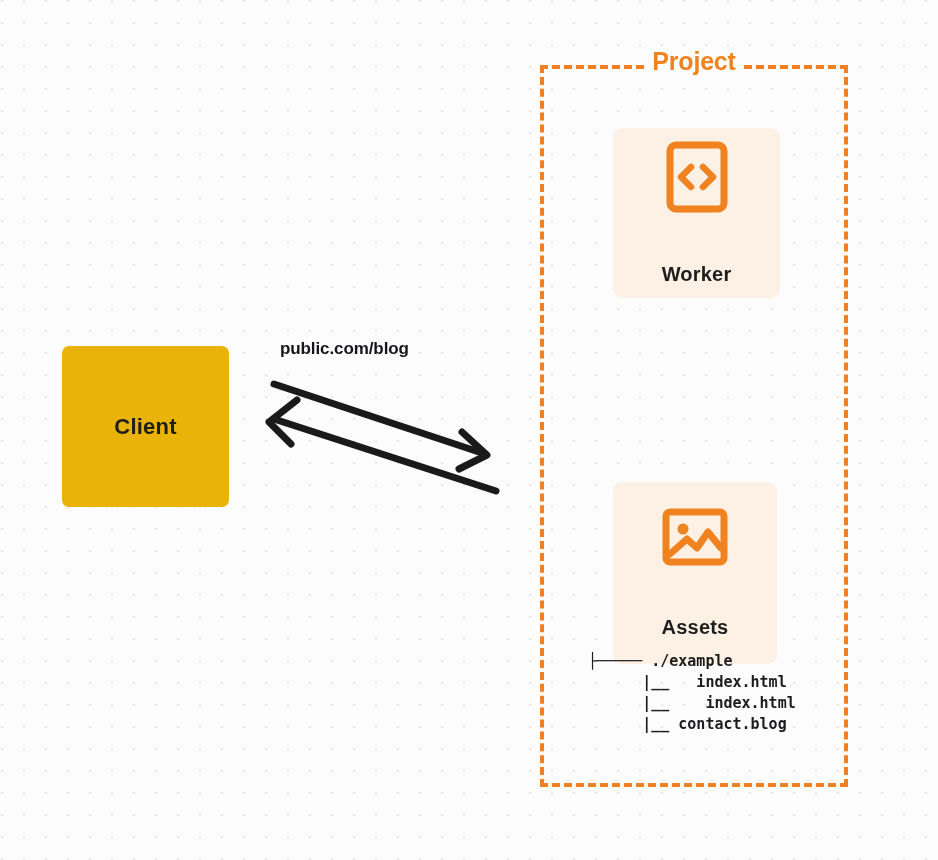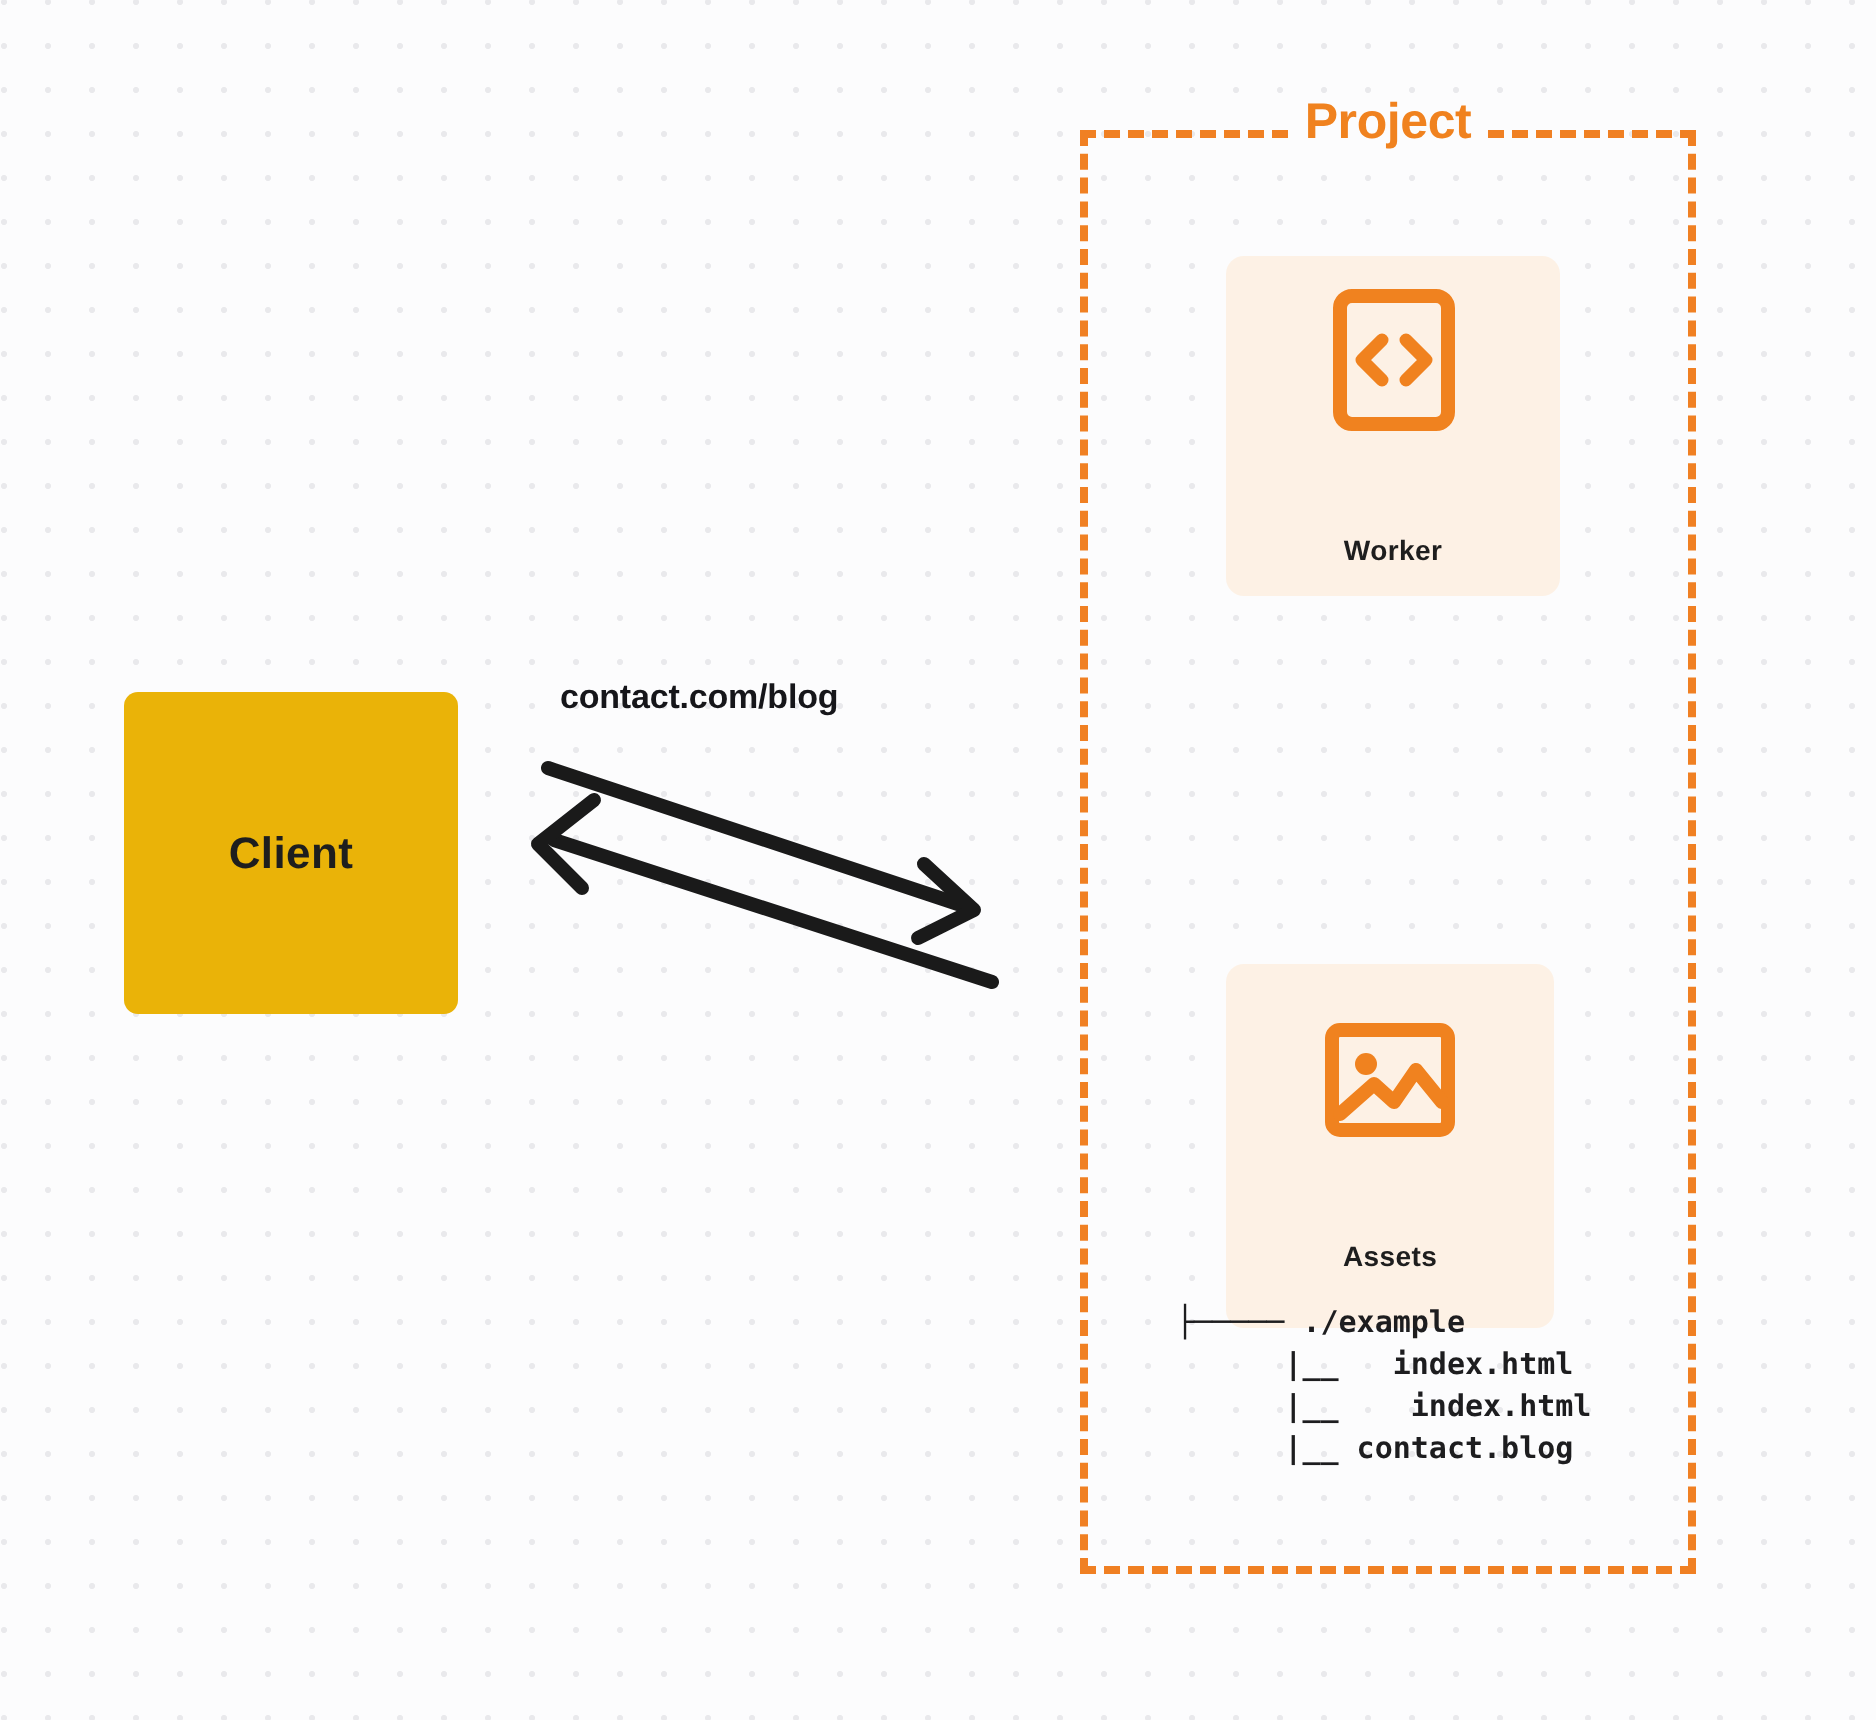--- a/index.html
+++ b/index.html
@@ -118,21 +118,21 @@
     top: 417px;   
     width: 164px;
     height: 182px;
     align-items: center;
   }
   .card-icon {
     display: block;
     margin-bottom: 14px;
   }
   .card-label {
-    font-size: 14px;
+    font-size: 20px;
     font-weight: bold;
     color: #1e1e1e;
     letter-spacing: 0.2px;
     margin-top: 32px;
   }
 
   
   .file-tree {
     position: absolute;
     left: 48px;    
@@ -147,21 +147,21 @@
 </style>
 </head>
 <body>
 
 <div id="canvas">
 
   <div class="client-box">
     <span class="client-label">Client</span>
   </div>
 
-  <div class="request-label">contact.com/blog</div>
+  <div class="request-label">public.com/blog</div>
 
   <svg class="arrows" viewBox="0 0 938 860">
 
     <g>
       <line x1="274" y1="384" x2="479" y2="452" stroke="#1a1a1a" stroke-width="7" stroke-linecap="round"></line>
       <polyline points="462,432 487,455 459,469" fill="none" stroke="#1a1a1a" stroke-width="7" stroke-linecap="round" stroke-linejoin="round"></polyline>
     </g>
 
     <g>
       <line x1="496" y1="491" x2="277" y2="420" stroke="#1a1a1a" stroke-width="7" stroke-linecap="round"></line>

